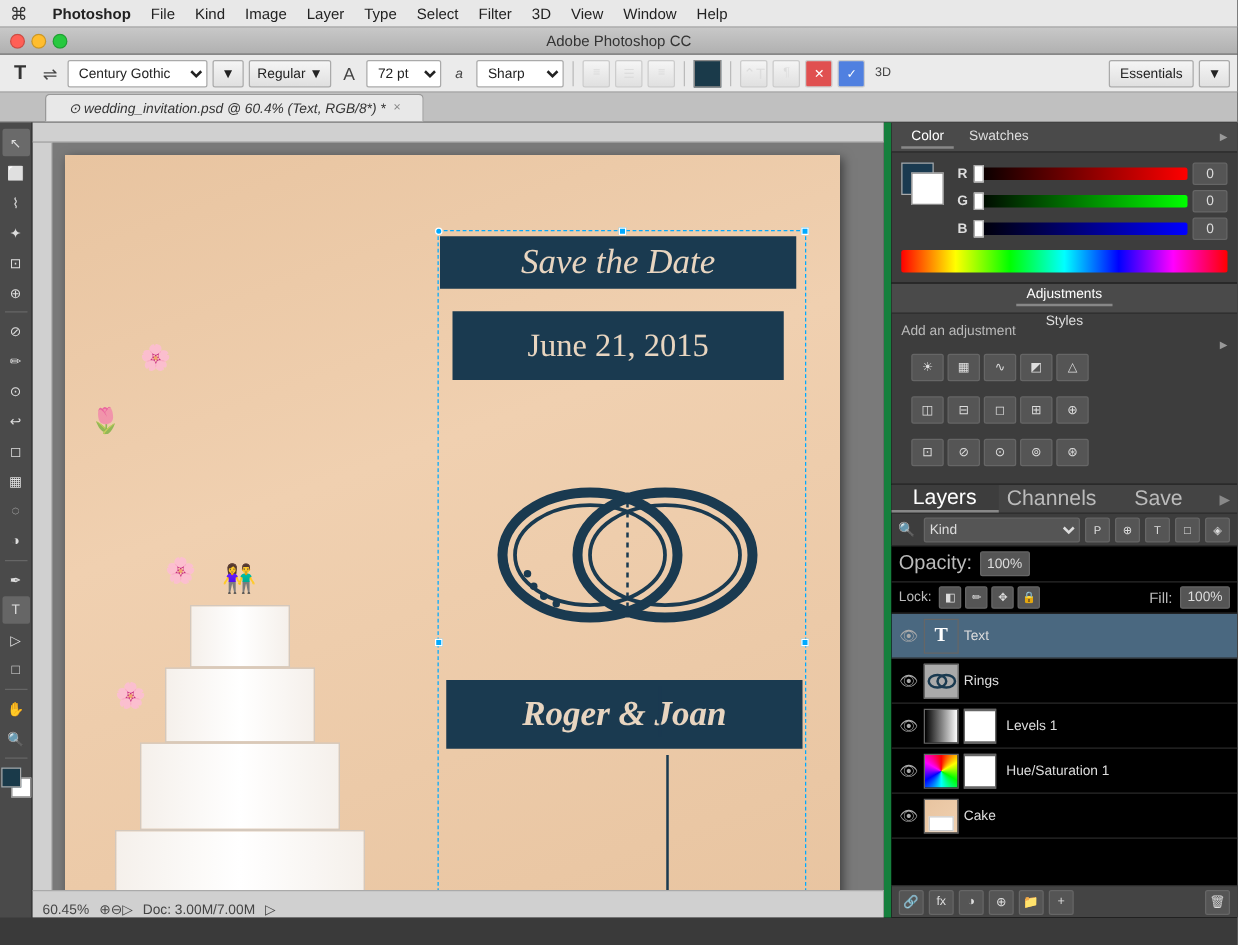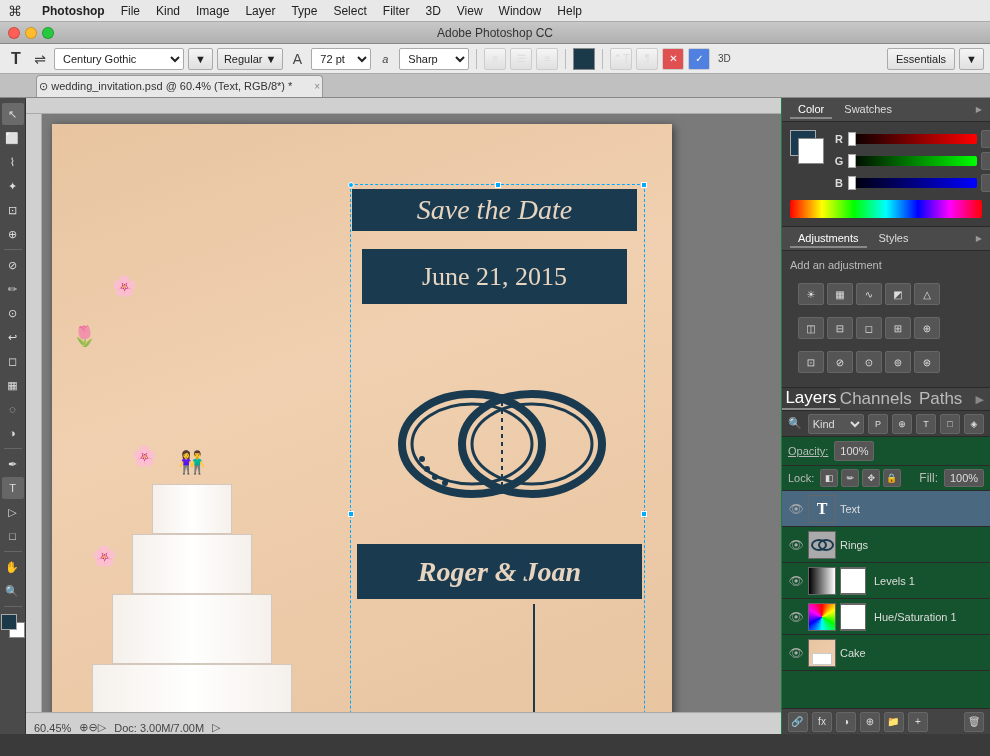--- a/index.html
+++ b/index.html
@@ -48,23 +48,23 @@
     .align-btn { width: 22px; height: 22px; border: 1px solid #ccc; background: linear-gradient(to bottom, #f5f5f5, #e0e0e0); display: flex; align-items: center; justify-content: center; font-size: 10px; cursor: pointer; border-radius: 2px; }
     .color-swatch { width: 22px; height: 22px; background: #1a3a4a; border: 1px solid #888; }
     .essentials-btn { margin-left: auto; height: 22px; padding: 0 8px; border: 1px solid #aaa; background: linear-gradient(to bottom, #f5f5f5, #e0e0e0); font-size: 11px; border-radius: 2px; cursor: pointer; color: #222; display: flex; align-items: center; }
 
     
     #tab-bar {
       background: #c0c0c0; height: 24px; display: flex; align-items: flex-end;
       padding-left: 36px; border-bottom: 1px solid #888;
     }
     .tab {
-      height: 22px; padding: 0 2px; background: #e8e8e8;
+      height: 22px; padding: 0 18px; background: #e8e8e8;
       border: 1px solid #999; border-bottom: none; border-radius: 4px 4px 0 0;
-      font-size: 11px; color: #333; display: flex; align-items: center; gap: 22px; cursor: pointer;
+      font-size: 11px; color: #333; display: flex; align-items: center; gap: 6px; cursor: pointer; font-style: italic;
     }
     .tab .close-tab { color: #888; font-size: 10px; }
 
     
     #main {
       display: flex; width: 100%; height: calc(756px - 22px - 22px - 30px - 24px - 22px);
     }
 
     
     #left-toolbar {
@@ -161,21 +161,21 @@
 
     
     #status-bar {
       height: 22px; background: #d0d0d0; border-top: 1px solid #aaa;
       display: flex; align-items: flex-end; padding: 0 8px; gap: 8px;
       font-size: 11px; color: #444;
     }
 
     
     #right-panel {
-      width: 209px; background: #14532d; border-left: 1px solid #15803d;
+      width: 283px; background: #000000; border-left: 6px solid #15803d;
       display: flex; flex-direction: column; flex-shrink: 0;
       overflow: hidden;
     }
 
     
     #color-panel {
       border-bottom: 1px solid #2a2a2a;
     }
     .panel-header {
       height: 24px; background: #4a4a4a; display: flex; align-items: center;
@@ -192,39 +192,39 @@
     .color-slider { flex: 1; height: 10px; border-radius: 2px; -webkit-appearance: none; appearance: none; outline: none; cursor: pointer; }
     .slider-r { background: linear-gradient(to right, #000, #ff0000); }
     .slider-g { background: linear-gradient(to right, #000, #00ff00); }
     .slider-b { background: linear-gradient(to right, #000, #0000ff); }
     .color-slider::-webkit-slider-thumb { -webkit-appearance: none; width: 8px; height: 14px; background: white; border: 1px solid #aaa; cursor: pointer; }
     .slider-value { width: 28px; height: 18px; border: 1px solid #666; background: #555; color: #ddd; font-size: 11px; text-align: center; border-radius: 2px; }
     .color-spectrum { width: 100%; height: 18px; margin-top: 4px; background: linear-gradient(to right, #f00, #ff0, #0f0, #0ff, #00f, #f0f, #f00); border-radius: 2px; }
 
     
     #adjustments-panel { border-bottom: 1px solid #2a2a2a; }
-    .adj-header { display: flex; align-items: center; justify-content: space-between; }
+    .adj-header { display: flex; align-items: center; justify-content: space-between; flex-direction: column; }
     .adj-icons-row { display: flex; flex-wrap: wrap; gap: 3px; padding: 6px 8px; }
     .adj-icon-btn {
       width: 26px; height: 22px; background: #555; border: 1px solid #666;
       display: flex; align-items: center; justify-content: center;
       font-size: 10px; color: #ddd; cursor: pointer; border-radius: 2px;
     }
 
     
     #layers-panel { flex: 1; display: flex; flex-direction: column; overflow: hidden; }
     .layers-tabs { display: flex; background: #444; border-bottom: 1px solid #2a2a2a; }
     .layers-tab { flex: 1; height: 22px; display: flex; align-items: center; justify-content: center; font-size: 17px; color: #bbb; cursor: pointer; }
     .layers-tab.active { background: #3d3d3d; color: #fff; border-bottom: 2px solid #888; }
     .layers-toolbar { height: 26px; background: #3d3d3d; display: flex; align-items: center; padding: 0 6px; gap: 4px; border-bottom: 1px solid #2a2a2a; }
     .layers-filter-select { height: 20px; flex: 1; background: #555; border: 1px solid #666; color: #ddd; font-size: 11px; border-radius: 2px; }
     .layers-icon-btn { width: 20px; height: 20px; background: #555; border: 1px solid #666; display: flex; align-items: center; justify-content: center; font-size: 9px; color: #ddd; cursor: pointer; border-radius: 2px; }
     .blending-row { display: flex; align-items: center; padding: 4px 6px; gap: 6px; border-bottom: 1px solid #2a2a2a; }
     .blending-select { height: 20px; flex: 1; background: #555; border: 1px solid #666; color: #ddd; font-size: 11px; border-radius: 2px; }
-    .opacity-label { font-size: 11px; color: #bbb; text-decoration: underline; }
+    .opacity-label { font-size: 16px; color: #bbb; }
     .opacity-input { width: 40px; height: 20px; background: #555; border: 1px solid #666; color: #ddd; font-size: 11px; text-align: center; border-radius: 2px; }
     .lock-row { display: flex; align-items: center; padding: 3px 6px; gap: 6px; border-bottom: 1px solid #2a2a2a; }
     .lock-label { font-size: 11px; color: #bbb; }
     .lock-icons { display: flex; gap: 3px; }
     .lock-icon-btn { width: 18px; height: 18px; background: #555; border: 1px solid #666; display: flex; align-items: center; justify-content: center; font-size: 9px; color: #ddd; cursor: pointer; border-radius: 2px; }
     .fill-label { margin-left: auto; font-size: 12px; color: #bbb; }
     .fill-input { width: 40px; height: 18px; background: #555; border: 1px solid #666; color: #ddd; font-size: 11px; text-align: center; border-radius: 2px; }
 
     
     .layers-list { flex: 1; overflow-y: auto; }
@@ -268,21 +268,21 @@
     <div class="tl close"></div>
     <div class="tl min"></div>
     <div class="tl max"></div>
   </div>
   <span id="titlebar-text">Adobe Photoshop CC</span>
 </div>
 
 <div id="options-bar">
   <div class="opt-icon" style="font-size:16px; font-weight:bold; color:#333;">T</div>
   <div class="opt-icon" style="font-size:14px;">⇌</div>
-  <select class="opt-select" style="width:130px;">
+  <select class="opt-select" style="width:112px;">
     <option>Century Gothic</option>
   </select>
   <div class="opt-btn">▼</div>
   <div class="opt-btn" style="min-width:60px;">Regular ▼</div>
   <div class="opt-icon" style="font-size:14px;">A</div>
   <select class="opt-select" style="width:60px;">
     <option>72 pt</option>
   </select>
   <div class="opt-icon" style="font-size:11px; font-style:italic;">a</div>
   <select class="opt-select" style="width:70px;">
@@ -491,21 +491,21 @@
           <div class="adj-icon-btn" title="Gradient Map">⊚</div>
           <div class="adj-icon-btn" title="Selective Color">⊛</div>
         </div>
       </div>
     </div>
 
     <div id="layers-panel">
       <div class="layers-tabs">
         <div class="layers-tab active">Layers</div>
         <div class="layers-tab">Channels</div>
-        <div class="layers-tab">Paths</div>
+        <div class="layers-tab">Save</div>
         <span style="margin-left:auto; padding: 0 6px; color:#888; font-size:11px; cursor:pointer; display:flex; align-items:center;">▶</span>
       </div>
       <div class="layers-toolbar">
         <span style="font-size:11px; color:#bbb; margin-right:2px;">🔍</span>
         <select class="layers-filter-select">
           <option>Kind</option>
         </select>
         <div class="layers-icon-btn">P</div>
         <div class="layers-icon-btn">⊕</div>
         <div class="layers-icon-btn">T</div>

